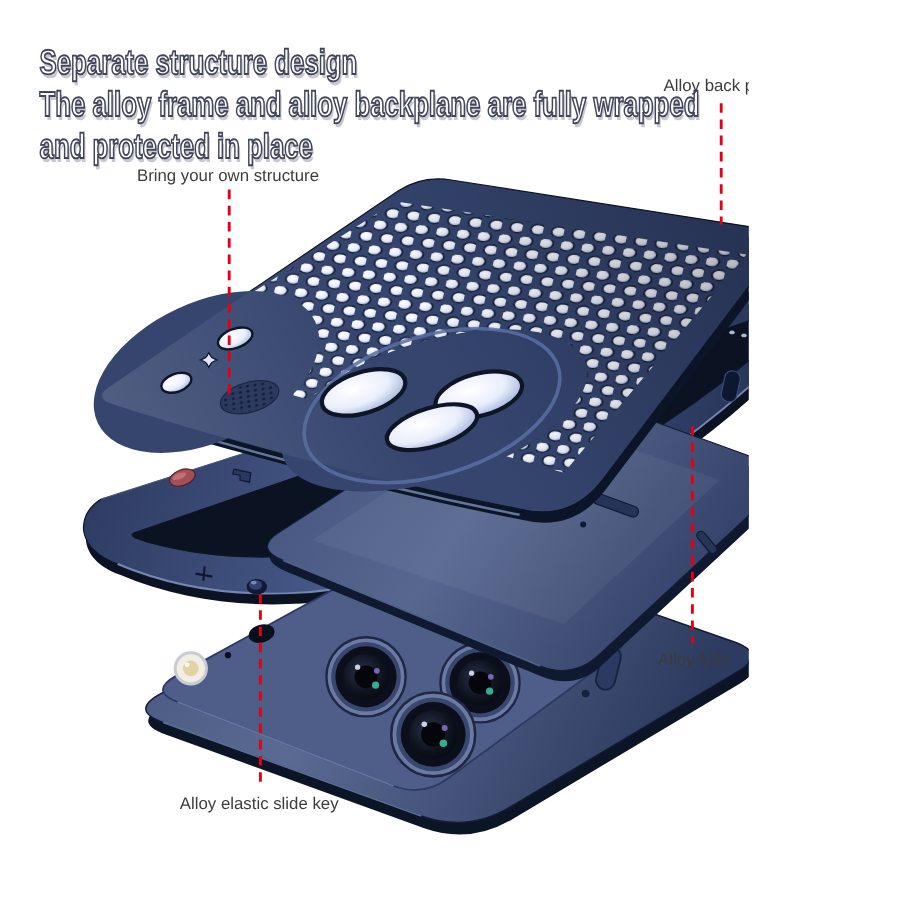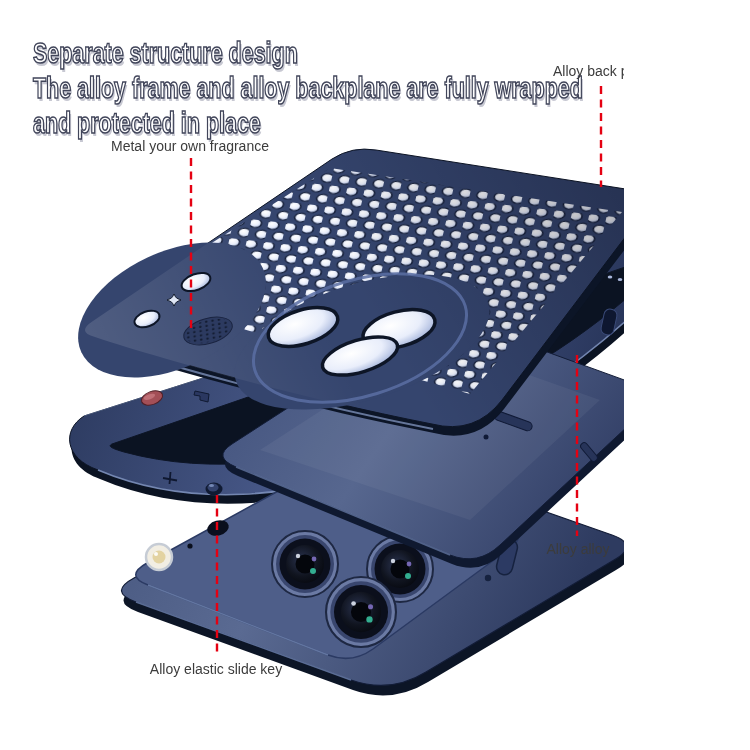--- a/index.html
+++ b/index.html
@@ -257,17 +257,17 @@
     </g>
   </svg>
 
   <div class="headline">
     <div class="t-line">Separate structure design</div>
     <div class="t-line">The alloy frame and alloy backplane are fully wrapped</div>
     <div class="t-line">and protected in place</div>
   </div>
 
   <div class="callout co-backplate">Alloy back plate</div>
-  <div class="callout co-fragrance">Metal your own fragrance</div>
-  <div class="callout co-frame">Alloy alloy</div>
+  <div class="callout co-fragrance">Bring your own structure</div>
+  <div class="callout co-frame">Alloy fully</div>
   <div class="callout co-slidekey">Alloy elastic slide key</div>
 
 </div>
 
 </body></html>

